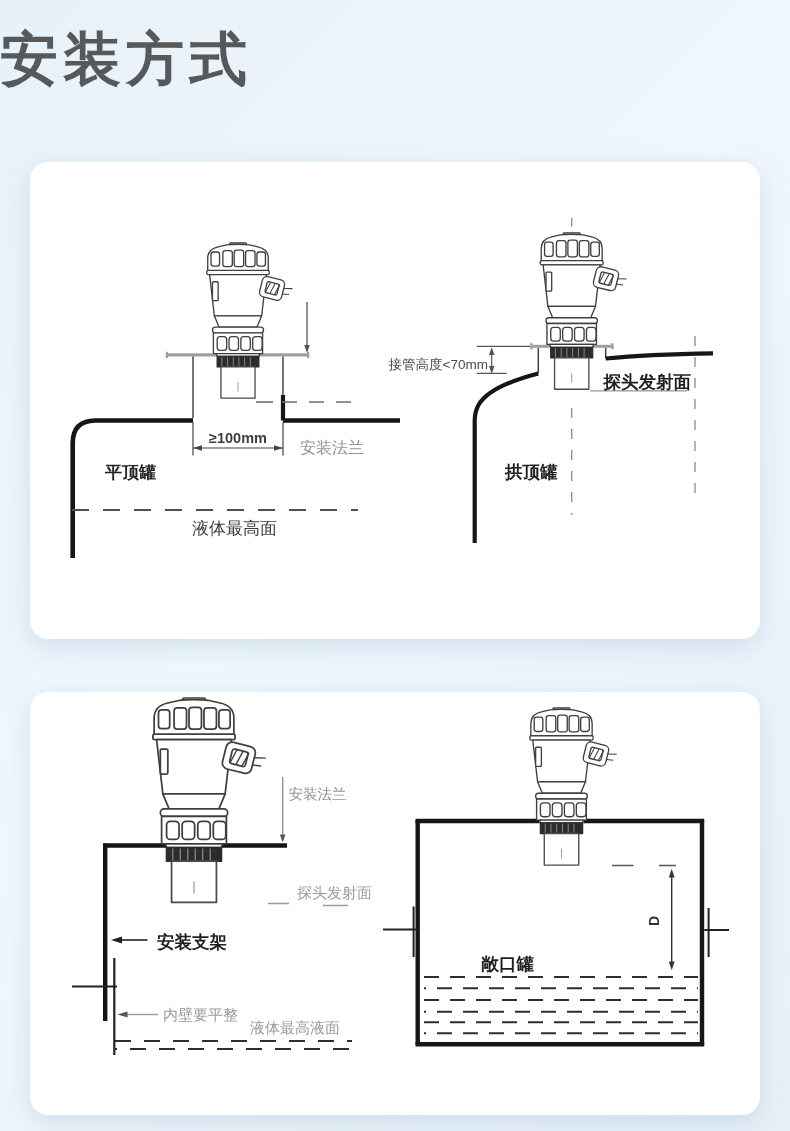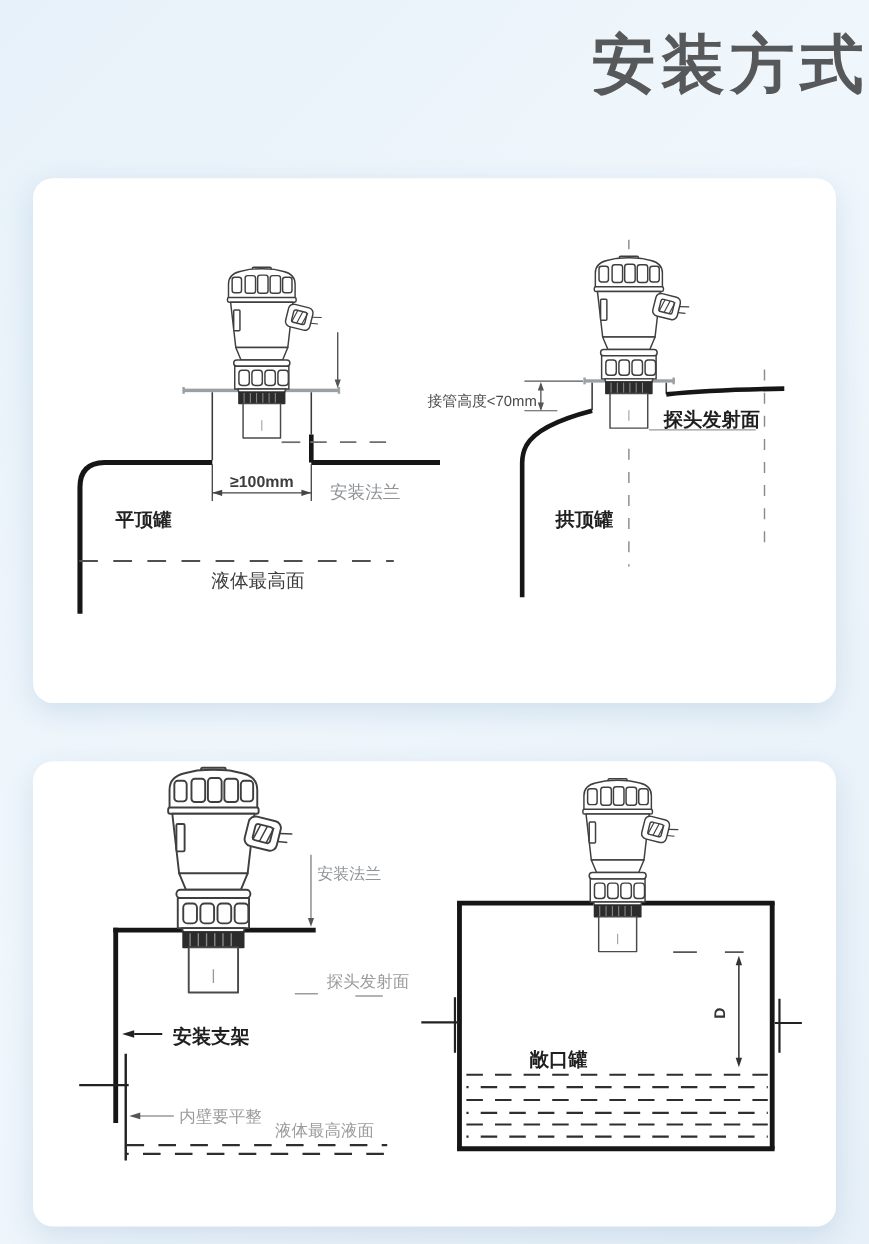--- a/index.html
+++ b/index.html
@@ -5,21 +5,21 @@
   html,body{margin:0;padding:0;}
   body{
     width:790px;height:1131px;
     font-family:"Liberation Sans", sans-serif;
     background:linear-gradient(135deg,#e7f1f9 0%,#f0f7fc 45%,#e7f0f8 100%);
     position:relative;overflow:hidden;
   }
   .page{position:absolute;inset:0;}
   .page-title{
     position:absolute;top:28px;left:0;width:790px;
-    text-align:right;font-size:58px;line-height:62px;font-weight:800;
+    text-align:left;font-size:58px;line-height:62px;font-weight:800;
     letter-spacing:5px;color:#57585a;margin:0;
   }
   .panel{
     position:absolute;background:#ffffff;border-radius:18px;
     box-shadow:0 8px 26px rgba(140,172,204,0.30);
   }
   .panel-top{left:30px;top:162px;width:730px;height:477px;}
   .panel-bottom{left:30px;top:692px;width:730px;height:423px;}
   svg{display:block;}
   text{font-family:"Liberation Sans", sans-serif;}

